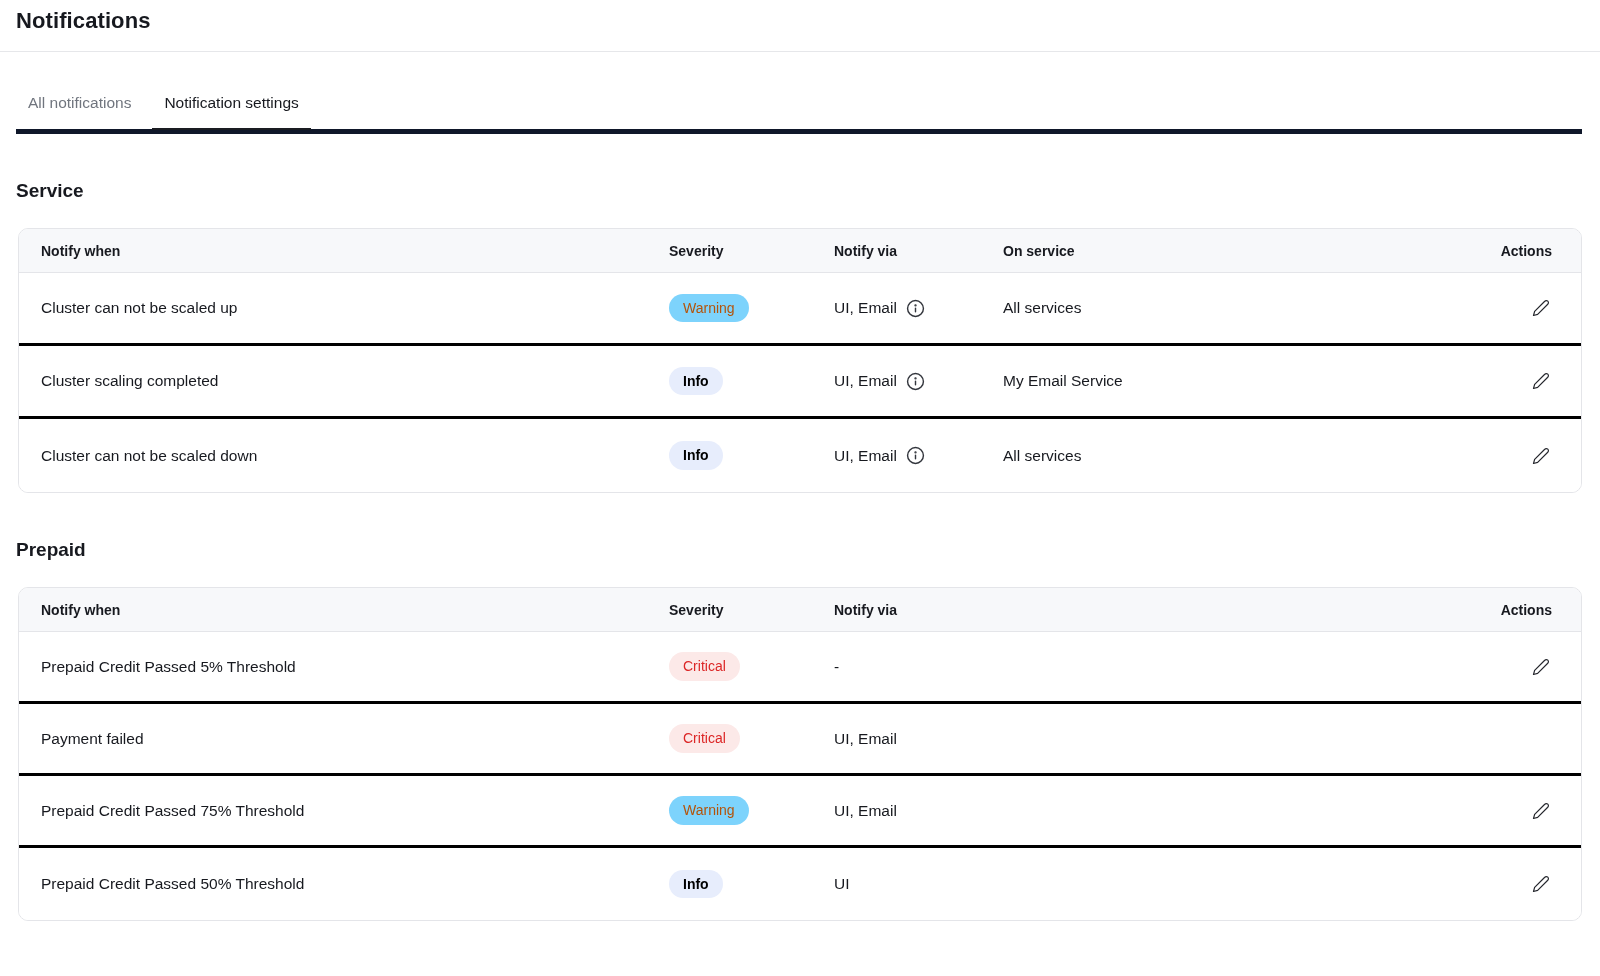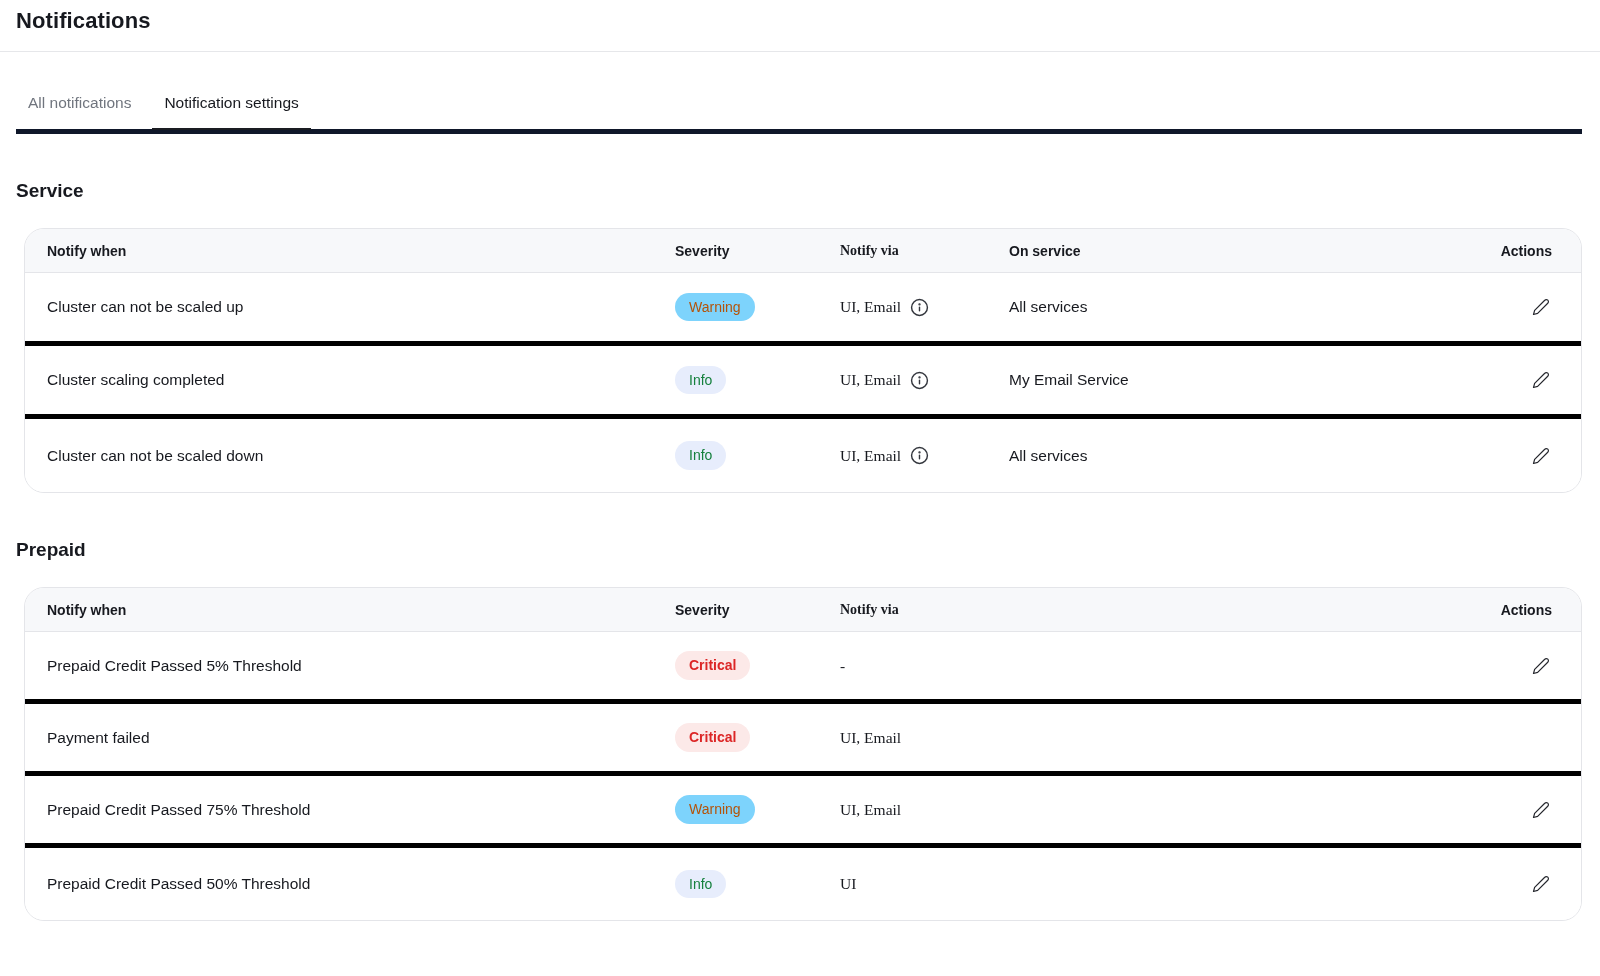--- a/index.html
+++ b/index.html
@@ -52,49 +52,49 @@
 
   
   .section-title {
     margin: 46px 16px 0 16px;
     font-size: 19px;
     font-weight: 700;
   }
 
   
   .table {
-    margin: 26px 18px 0 24px;
+    margin: 26px 18px 0 18px;
     border: 1px solid #e4e5e9;
-    border-radius: 20px;
+    border-radius: 10px;
     overflow: hidden;
     background: #fff;
   }
   .thead {
     display: flex;
     align-items: center;
     height: 44px;
     background: #f7f8fa;
     border-bottom: 1px solid #e4e5e9;
     font-size: 14px;
     font-weight: 600;
   }
   .trow {
     display: flex;
     align-items: center;
     height: 73px;
     font-size: 15.5px;
-    border-bottom: 5px solid #000000;
+    border-bottom: 3px solid #000000;
     background: #fff;
   }
   .trow:last-child { border-bottom: none; }
   .billing .trow { height: 72px; }
 
   .col-when { width: 650px; padding-left: 22px; flex: 0 0 auto; }
   .col-sev  { width: 165px; flex: 0 0 auto; }
-  .col-via  { width: 169px; flex: 0 0 auto; display: flex; align-items: center; font-family: Liberation Serif, serif; }
+  .col-via  { width: 169px; flex: 0 0 auto; display: flex; align-items: center; }
   .col-svc  { flex: 1 1 auto; }
   .billing .col-via { flex: 1 1 auto; }
   .col-act  {
     width: 130px; flex: 0 0 auto;
     padding-right: 29px;
     text-align: right;
     display: flex; justify-content: flex-end; align-items: center;
     margin-left: auto;
   }
   .thead .col-via { display: block; }
@@ -102,22 +102,22 @@
   
   .badge {
     display: inline-block;
     padding: 6px 14px;
     border-radius: 999px;
     font-size: 14px;
     font-weight: 500;
     line-height: 1.2;
   }
   .badge.warning  { background: #7dd3fc; color: #b45309; }
-  .badge.info     { background: #e7edfc; color: #15803d; }
-  .badge.critical { background: #fce9e8; color: #dc2626; font-weight: bold; }
+  .badge.info     { background: #e7edfc; color: #000000; font-weight: bold; }
+  .badge.critical { background: #fce9e8; color: #dc2626; }
 
   
   .info-icon {
     margin-left: 9px;
     width: 19px; height: 19px;
     color: #33363d;
     display: inline-flex;
     flex: 0 0 auto;
   }
   .edit-btn {

